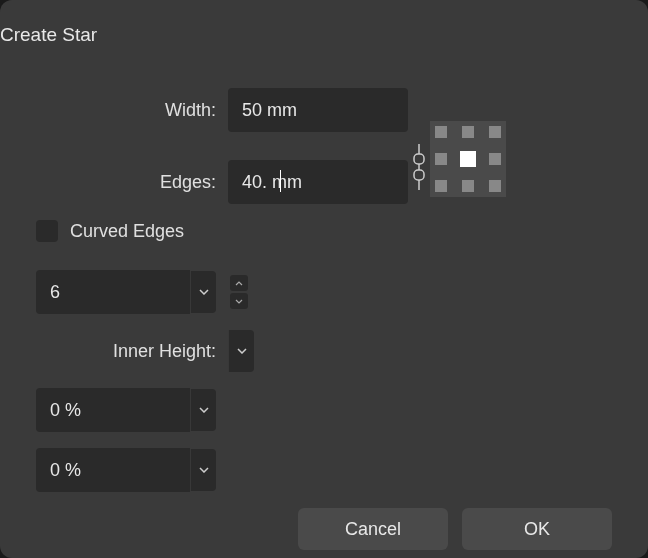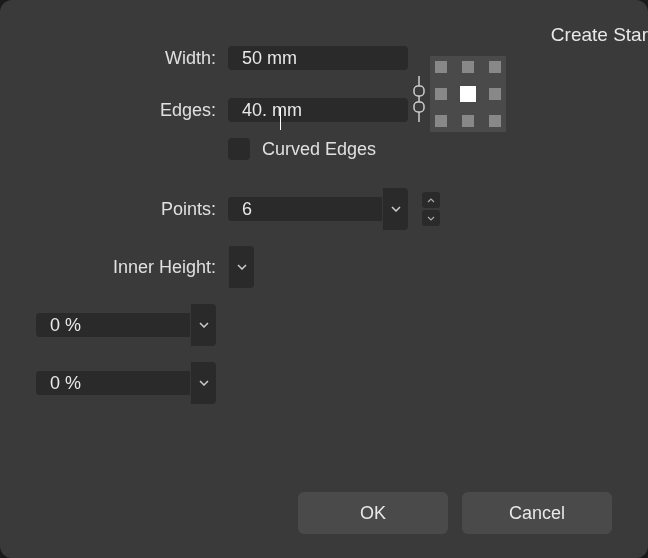--- a/index.html
+++ b/index.html
@@ -17,24 +17,25 @@
     .dialog {
       background: #3a3a3a;
       border-radius: 12px;
       width: 648px;
       height: 558px;
       padding: 24px 0 24px 0;
       display: flex;
       flex-direction: column;
     }
     .title {
-      text-align: right;
+      text-align: left;
       font-size: 19px;
       font-weight: 500;
       color: #e8e8e8;
+      margin-bottom: 42px;
     }
     .form-area {
       flex: 1;
       padding: 0 36px;
     }
     .row {
       display: flex;
       align-items: center;
       margin-bottom: 16px;
       gap: 12px;
@@ -42,21 +43,21 @@
     .label {
       width: 180px;
       text-align: right;
       font-size: 18px;
       color: #e0e0e0;
     }
     .input {
       background: #2a2a2a;
       border: none;
       border-radius: 4px;
-      height: 24px;
+      height: 44px;
       width: 180px;
       color: #e8e8e8;
       font-size: 18px;
       padding: 0 14px;
       outline: none;
     }
     .input-focused {
       position: relative;
     }
     .cursor {
@@ -103,38 +104,37 @@
       cursor: pointer;
       display: flex;
       align-items: center;
       justify-content: center;
       border-radius: 3px;
       margin: 1px 0;
     }
     .checkbox-row {
       display: flex;
       align-items: center;
-      margin-left: 192px;
       margin-bottom: 28px;
       gap: 12px;
     }
     .checkbox {
       width: 22px;
       height: 22px;
       background: #2a2a2a;
       border-radius: 4px;
       cursor: pointer;
     }
     .checkbox-label {
       font-size: 18px;
       color: #e0e0e0;
     }
     .top-row-group {
       display: flex;
-      align-items: flex-start;
+      align-items: center;
     }
     .left-inputs {
       display: flex;
       flex-direction: column;
       gap: 12px;
     }
     .link-icon {
       margin-top: 26px;
       display: flex;
       flex-direction: column;
@@ -229,21 +229,20 @@
         <div class="anchor-point"></div>
       </div>
     </div>
 
     <div class="checkbox-row">
       <div class="checkbox"></div>
       <div class="checkbox-label">Curved Edges</div>
     </div>
 
     <div class="row">
-      <div class="label">Points:</div>
       <div class="input-with-dd">
         <input class="input input-dd" value="6" style="">
         <button class="dd-btn">
           <svg width="10" height="6">
               <path d="M1 1 L5 5 L9 1" stroke="#ccc" stroke-width="1.5" fill="none"></path>
             </svg>
         </button>
       </div>
       <div class="steppers">
         <button class="stepper">
@@ -288,16 +287,16 @@
           <svg width="10" height="6">
               <path d="M1 1 L5 5 L9 1" stroke="#ccc" stroke-width="1.5" fill="none"></path>
             </svg>
         </button>
       </div>
     </div>
 
   </div>
 
   <div class="buttons">
+    <button class="btn">Cancel</button>
     <button class="btn">OK</button>
-    <button class="btn">Cancel</button>
   </div>
 </div>
 
 </body></html>

